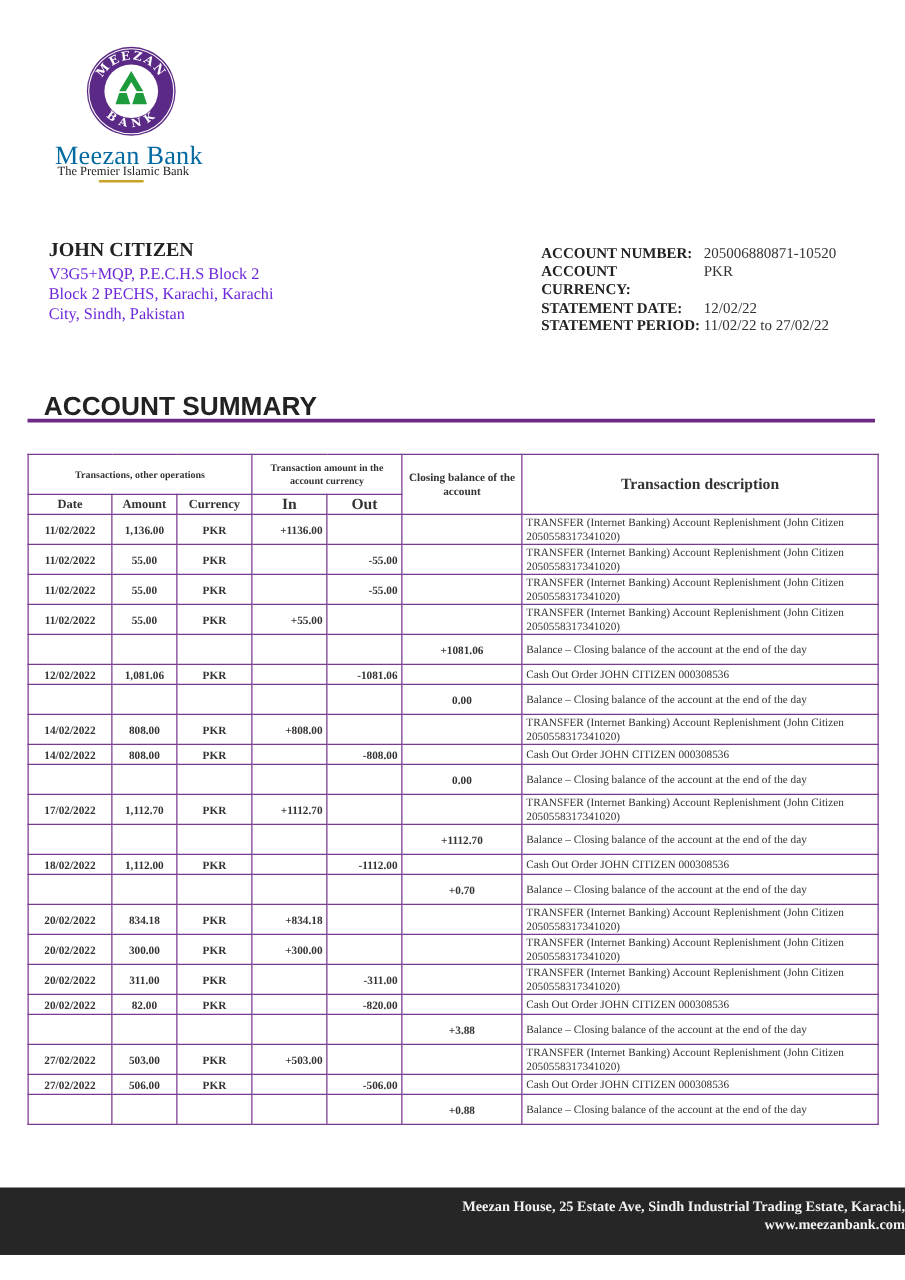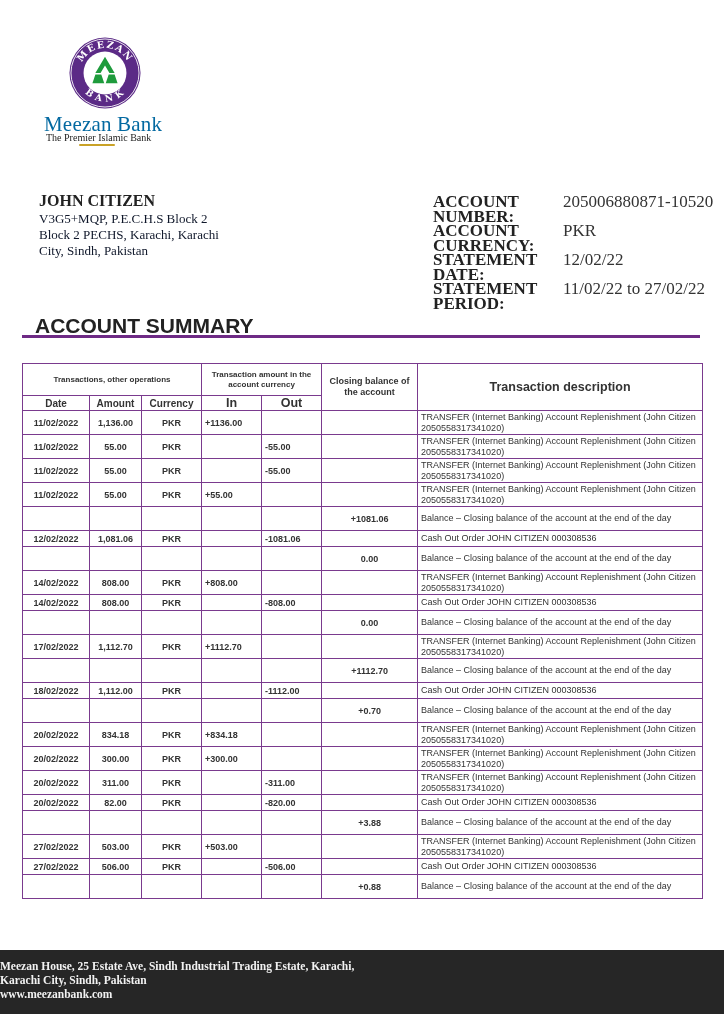--- a/index.html
+++ b/index.html
@@ -2,42 +2,42 @@
 <html><head>
 <meta charset="utf-8">
 <style>
   html, body { margin:0; padding:0; background:#ffffff; }
   body { width:724px; height:1024px; position:relative; overflow:hidden; font-family:"DejaVu Serif", serif; color:#2b2b2b; }
   .logo { position:absolute; left:68px; top:36px; width:74px; height:74px; }
   .brand { position:absolute; left:44px; top:112px; font-family:"Liberation Serif", serif; font-size:21px; color:#0369a1; letter-spacing:0.2px; }
   .tagline { position:absolute; left:46px; top:132px; font-family:"Liberation Serif", serif; font-size:10px; color:#222; }
   .tagline .underline { position:absolute; left:33px; top:12px; width:36px; height:2px; background:#c9a227; border-radius:2px; }
   .cust-name { position:absolute; left:39px; top:192px; font-family:"Liberation Serif", serif; font-size:16px; font-weight:bold; color:#222;text-align:right; }
-  .cust-addr { position:absolute; left:39px; top:211px; font-family:"Liberation Serif", serif; font-size:13px; line-height:16px; color:#0f172a; }
-  .acct { position:absolute; left:433px; top:195px; font-family:"Liberation Serif", serif; font-size:17px; line-height:14.5px; }
+  .cust-addr { position:absolute; left:39px; top:211px; font-family:"Liberation Serif", serif; font-size:13px; line-height:16px; color:#6d28d9; }
+  .acct { position:absolute; left:433px; top:195px; font-family:"Liberation Serif", serif; font-size:12px; line-height:14.5px; }
   .acct .row { display:flex; }
   .acct .lbl { width:130px; font-weight:bold; color:#222; }
   .acct .val { color:#333; }
   .summary-title { position:absolute; left:35px; top:314px; font-family:"Liberation Sans", sans-serif; font-weight:bold; font-size:21px; color:#222; }
   .summary-rule { position:absolute; left:22px; top:335px; width:678px; height:3px; background:#6e2a85; }
-  table.stmt { position:absolute; left:22px; top:363px; width:680px; border-collapse:collapse; font-family:Liberation Sans, sans-serif; font-size:9px; color:#333; table-layout:fixed; }
+  table.stmt { position:absolute; left:22px; top:363px; width:680px; border-collapse:collapse; font-family:Liberation Serif, serif; font-size:9px; color:#333; table-layout:fixed; }
   table.stmt td, table.stmt th { border:1.2px solid #7a3a8e; padding:0 3px; }
   table.stmt th { font-weight:bold; color:#333; }
   .th-small { font-size:8px; line-height:10px; }
   .th-mid { font-size:9px; line-height:11px; }
   .th-big { font-size:12.5px; }
   .th-col { font-size:10px; }
   td.c { text-align:center; font-weight:bold; }
-  td.in, td.out { text-align:left; font-weight:bold; padding-left:10px; }
+  td.in, td.out { text-align:right; font-weight:bold; padding-left:10px; }
   td.out { padding-left:14px; }
   td.bal { text-align:center; font-weight:bold; }
   td.desc { text-align:left; font-size:9px; line-height:11px; padding-left:6px; color:#333; }
   tr.r2 td { height:23px; }
   tr.r1 td { height:15px; }
-  .footer { position:absolute; left:0; top:950px; width:724px; height:64px; background:#262626; color:#f2f2f2; font-family:"Liberation Serif", serif; font-size:11.5px; font-weight:bold; text-align:left; line-height:14px; padding-top:9px; box-sizing:border-box; }
+  .footer { position:absolute; left:0; top:950px; width:724px; height:54px; background:#262626; color:#f2f2f2; font-family:"Liberation Serif", serif; font-size:11.5px; font-weight:bold; text-align:right; line-height:14px; padding-top:9px; box-sizing:border-box; }
 </style>
 </head>
 <body>
 
 <svg class="logo" viewBox="0 0 100 100">
   <circle cx="50" cy="50" r="48" fill="#5b2a86"></circle>
   <circle cx="50" cy="50" r="46" fill="none" stroke="#ffffff" stroke-width="1.2"></circle>
   <circle cx="50" cy="50" r="29" fill="#ffffff"></circle>
   <defs>
     <path id="arcTop" d="M 16 50 A 34 34 0 0 1 84 50"></path>
@@ -310,15 +310,14 @@
         <td class="in"></td>
         <td class="out"></td>
         <td class="bal">+0.88</td>
         <td class="desc">Balance – Closing balance of the account at the end of the day</td>
       </tr>
     </tbody>
 </table>
 
 <div class="footer">
   <div>Meezan House, 25 Estate Ave, Sindh Industrial Trading Estate, Karachi,</div>
-  <div>Karachi City, Sindh, Pakistan</div>
   <div>www.meezanbank.com</div>
 </div>
 
 </body></html>

